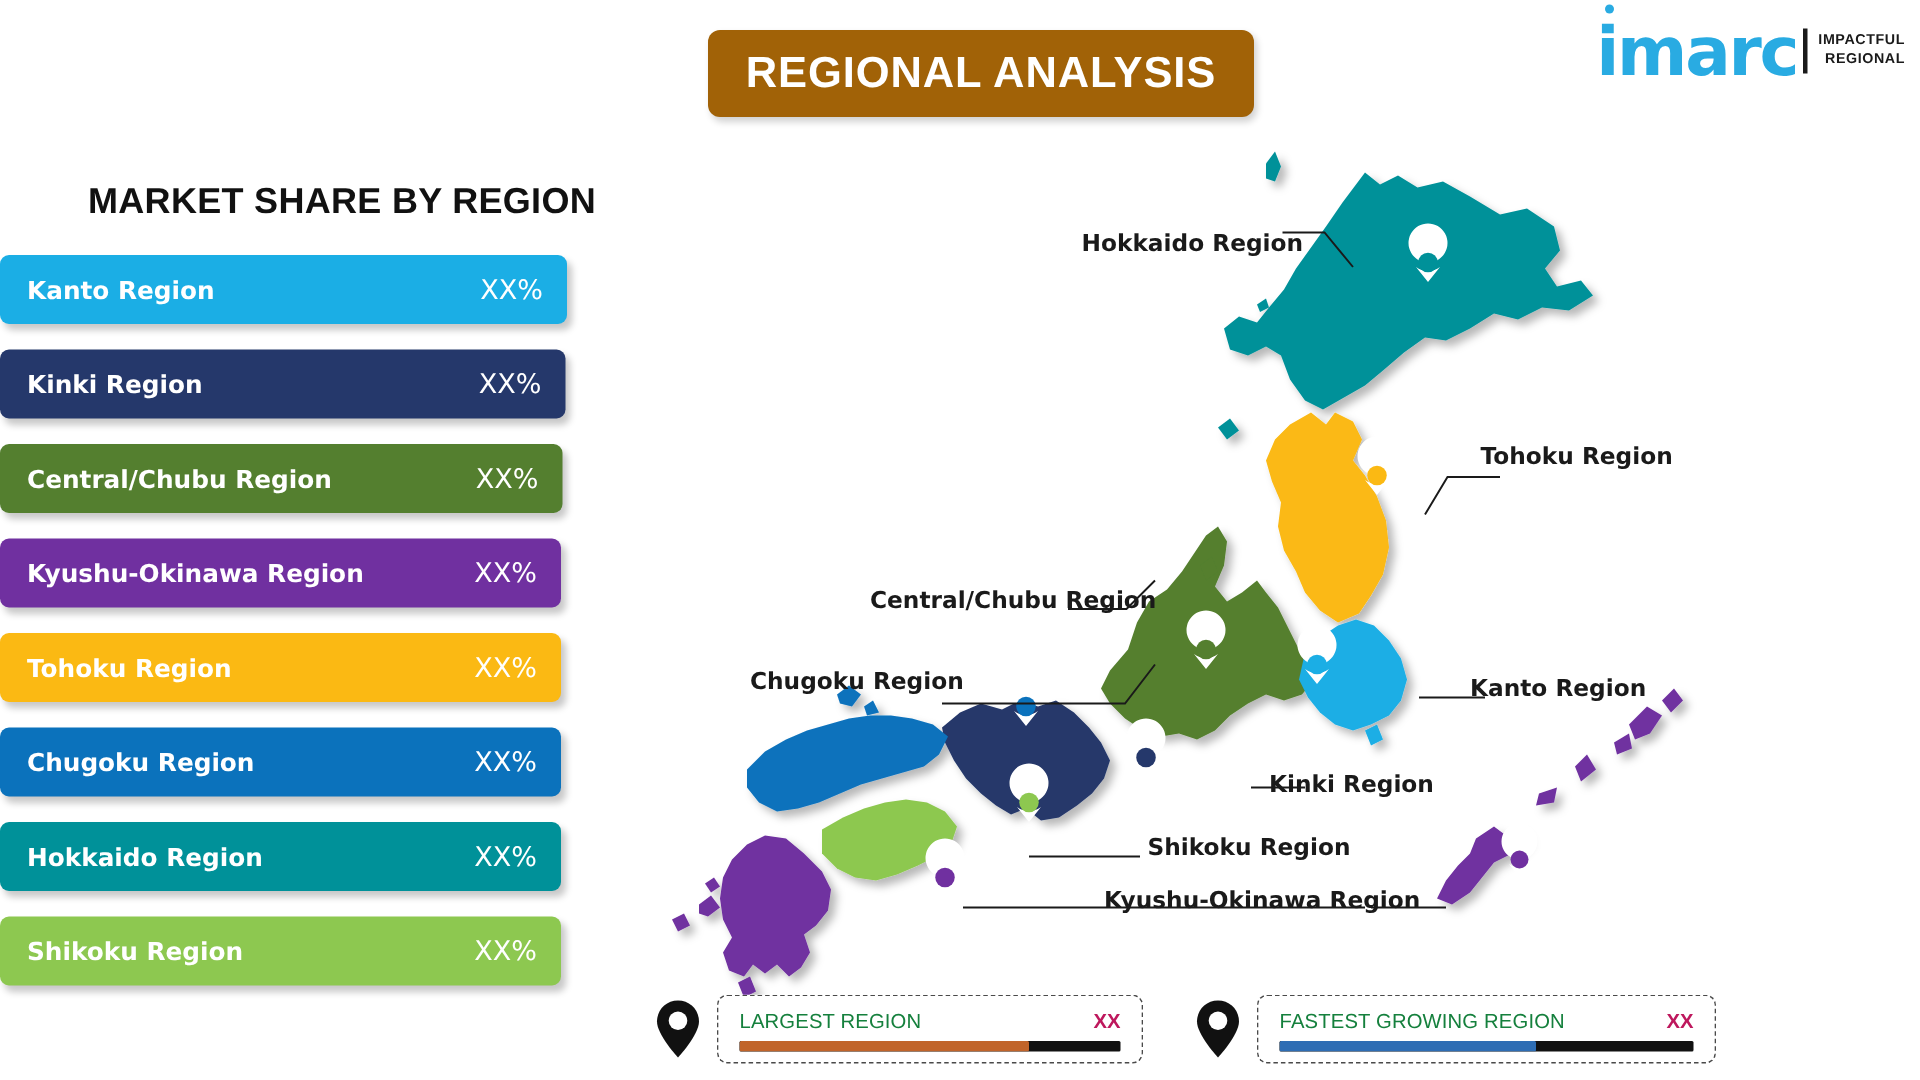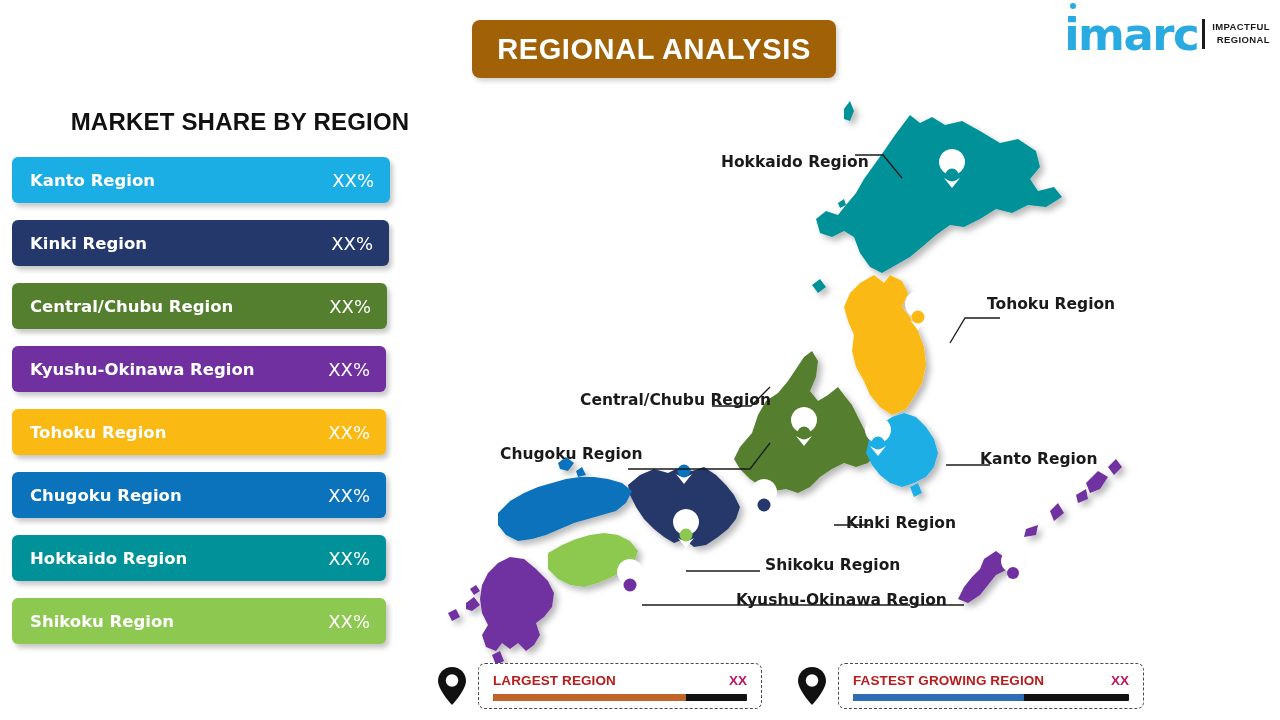--- a/index.html
+++ b/index.html
@@ -80,23 +80,22 @@
     font-size: 9.5px;
     font-weight: bold;
     letter-spacing: 0.4px;
     font-family: "Liberation Sans", sans-serif;
     text-align: right;
   }
   
   #left-panel {
     position: absolute;
     left: 0;
-    top: 108px;
+    top: 121px;
     width: 450px;
-    padding-left: 12px;
   }
   #share-heading {
     text-align: center;
     width: 420px;
     margin-left: 18px;
     font-size: 24px;
     font-weight: bold;
     color: #111111;
     letter-spacing: 0.2px;
     font-family: "Liberation Sans", sans-serif;
@@ -171,22 +170,22 @@
   }
   #box-largest { width: 284px; }
   #box-fastest { width: 306px; }
   .legend-row {
     display: flex;
     align-items: baseline;
     justify-content: space-between;
   }
   .legend-title {
     font-size: 13.5px;
-    font-weight: bold;
-    color: #b91c1c;
+    font-weight: normal;
+    color: #15803d;
     letter-spacing: 0.1px;
     font-family: "Liberation Sans", sans-serif;
   }
   .legend-val {
     font-size: 13.5px;
     font-weight: bold;
     color: #be185d;
     font-family: "Liberation Sans", sans-serif;
   }
   .legend-track {

